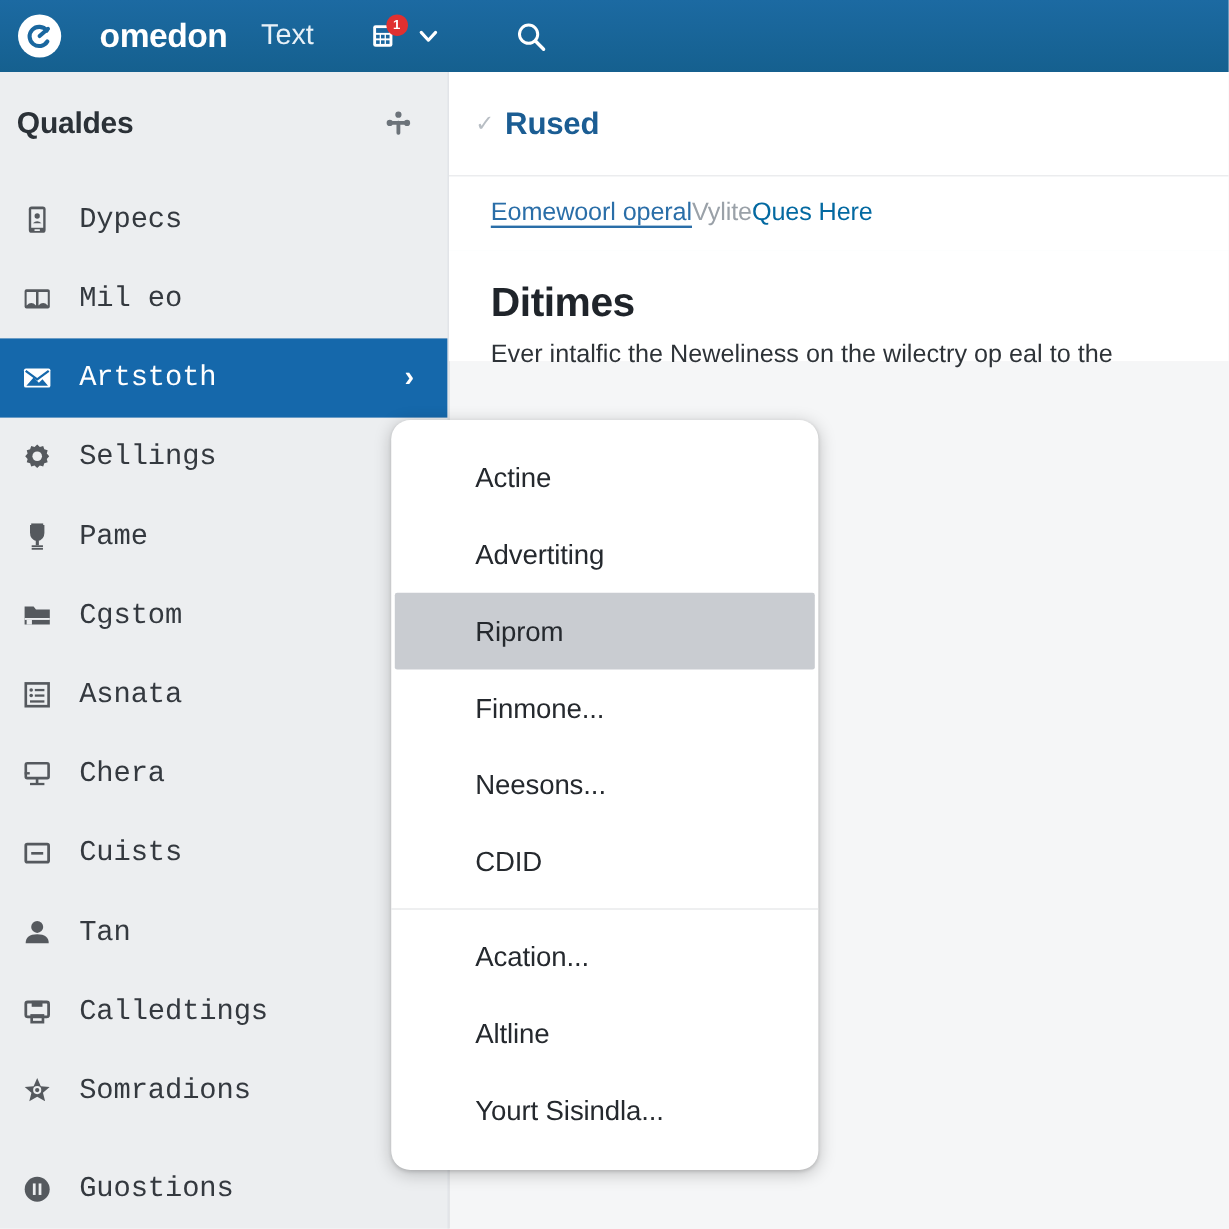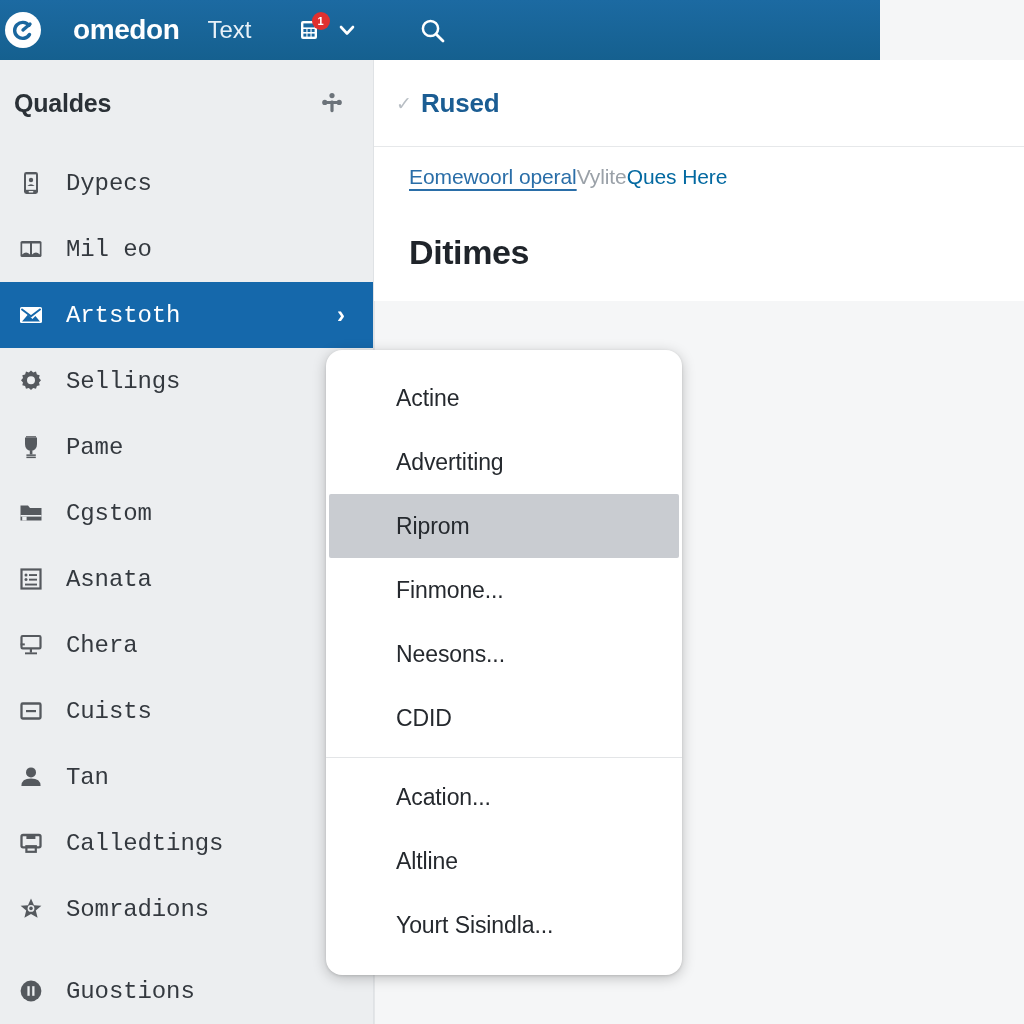--- a/index.html
+++ b/index.html
@@ -19,28 +19,28 @@
     width: 1024px;
     height: 1024px;
     overflow: hidden;
     background: #f5f6f7;
   }
 
   
   .topbar {
     position: absolute;
     top: 0; left: 0;
-    width: 880px;
+    width: 1024px;
     height: 60px;
     background: #1a679f;
     background: linear-gradient(180deg, #1c6aa2 0%, #15608f 100%);
     display: flex;
     align-items: center;
     box-sizing: border-box;
-    padding-left: 5px;
+    padding-left: 15px;
     z-index: 40;
   }
   .logo-mark {
     width: 36px; height: 36px;
     border-radius: 50%;
     background: #ffffff;
     display: flex;
     align-items: center;
     justify-content: center;
     flex: 0 0 auto;
@@ -512,20 +512,21 @@
     </div>
 
     <div class="tabs-row">
       <div class="tab active">Eomewoorl operal</div>
       <div class="tab muted">Vylite</div>
       <div class="tab">Ques Here</div>
     </div>
 
     <div class="content-body">
       <h1 class="content-h1">Ditimes</h1>
+      <p class="content-p">Ever intalfic the Neweliness on the wilectry op eal to the</p>
     </div>
 
     <div class="content-filler"></div>
   </div>
 
   <div class="menu">
     <div class="menu-item">Actine</div>
     <div class="menu-item">Advertiting</div>
     <div class="menu-item highlight">Riprom</div>
     <div class="menu-item">Finmone...</div>

